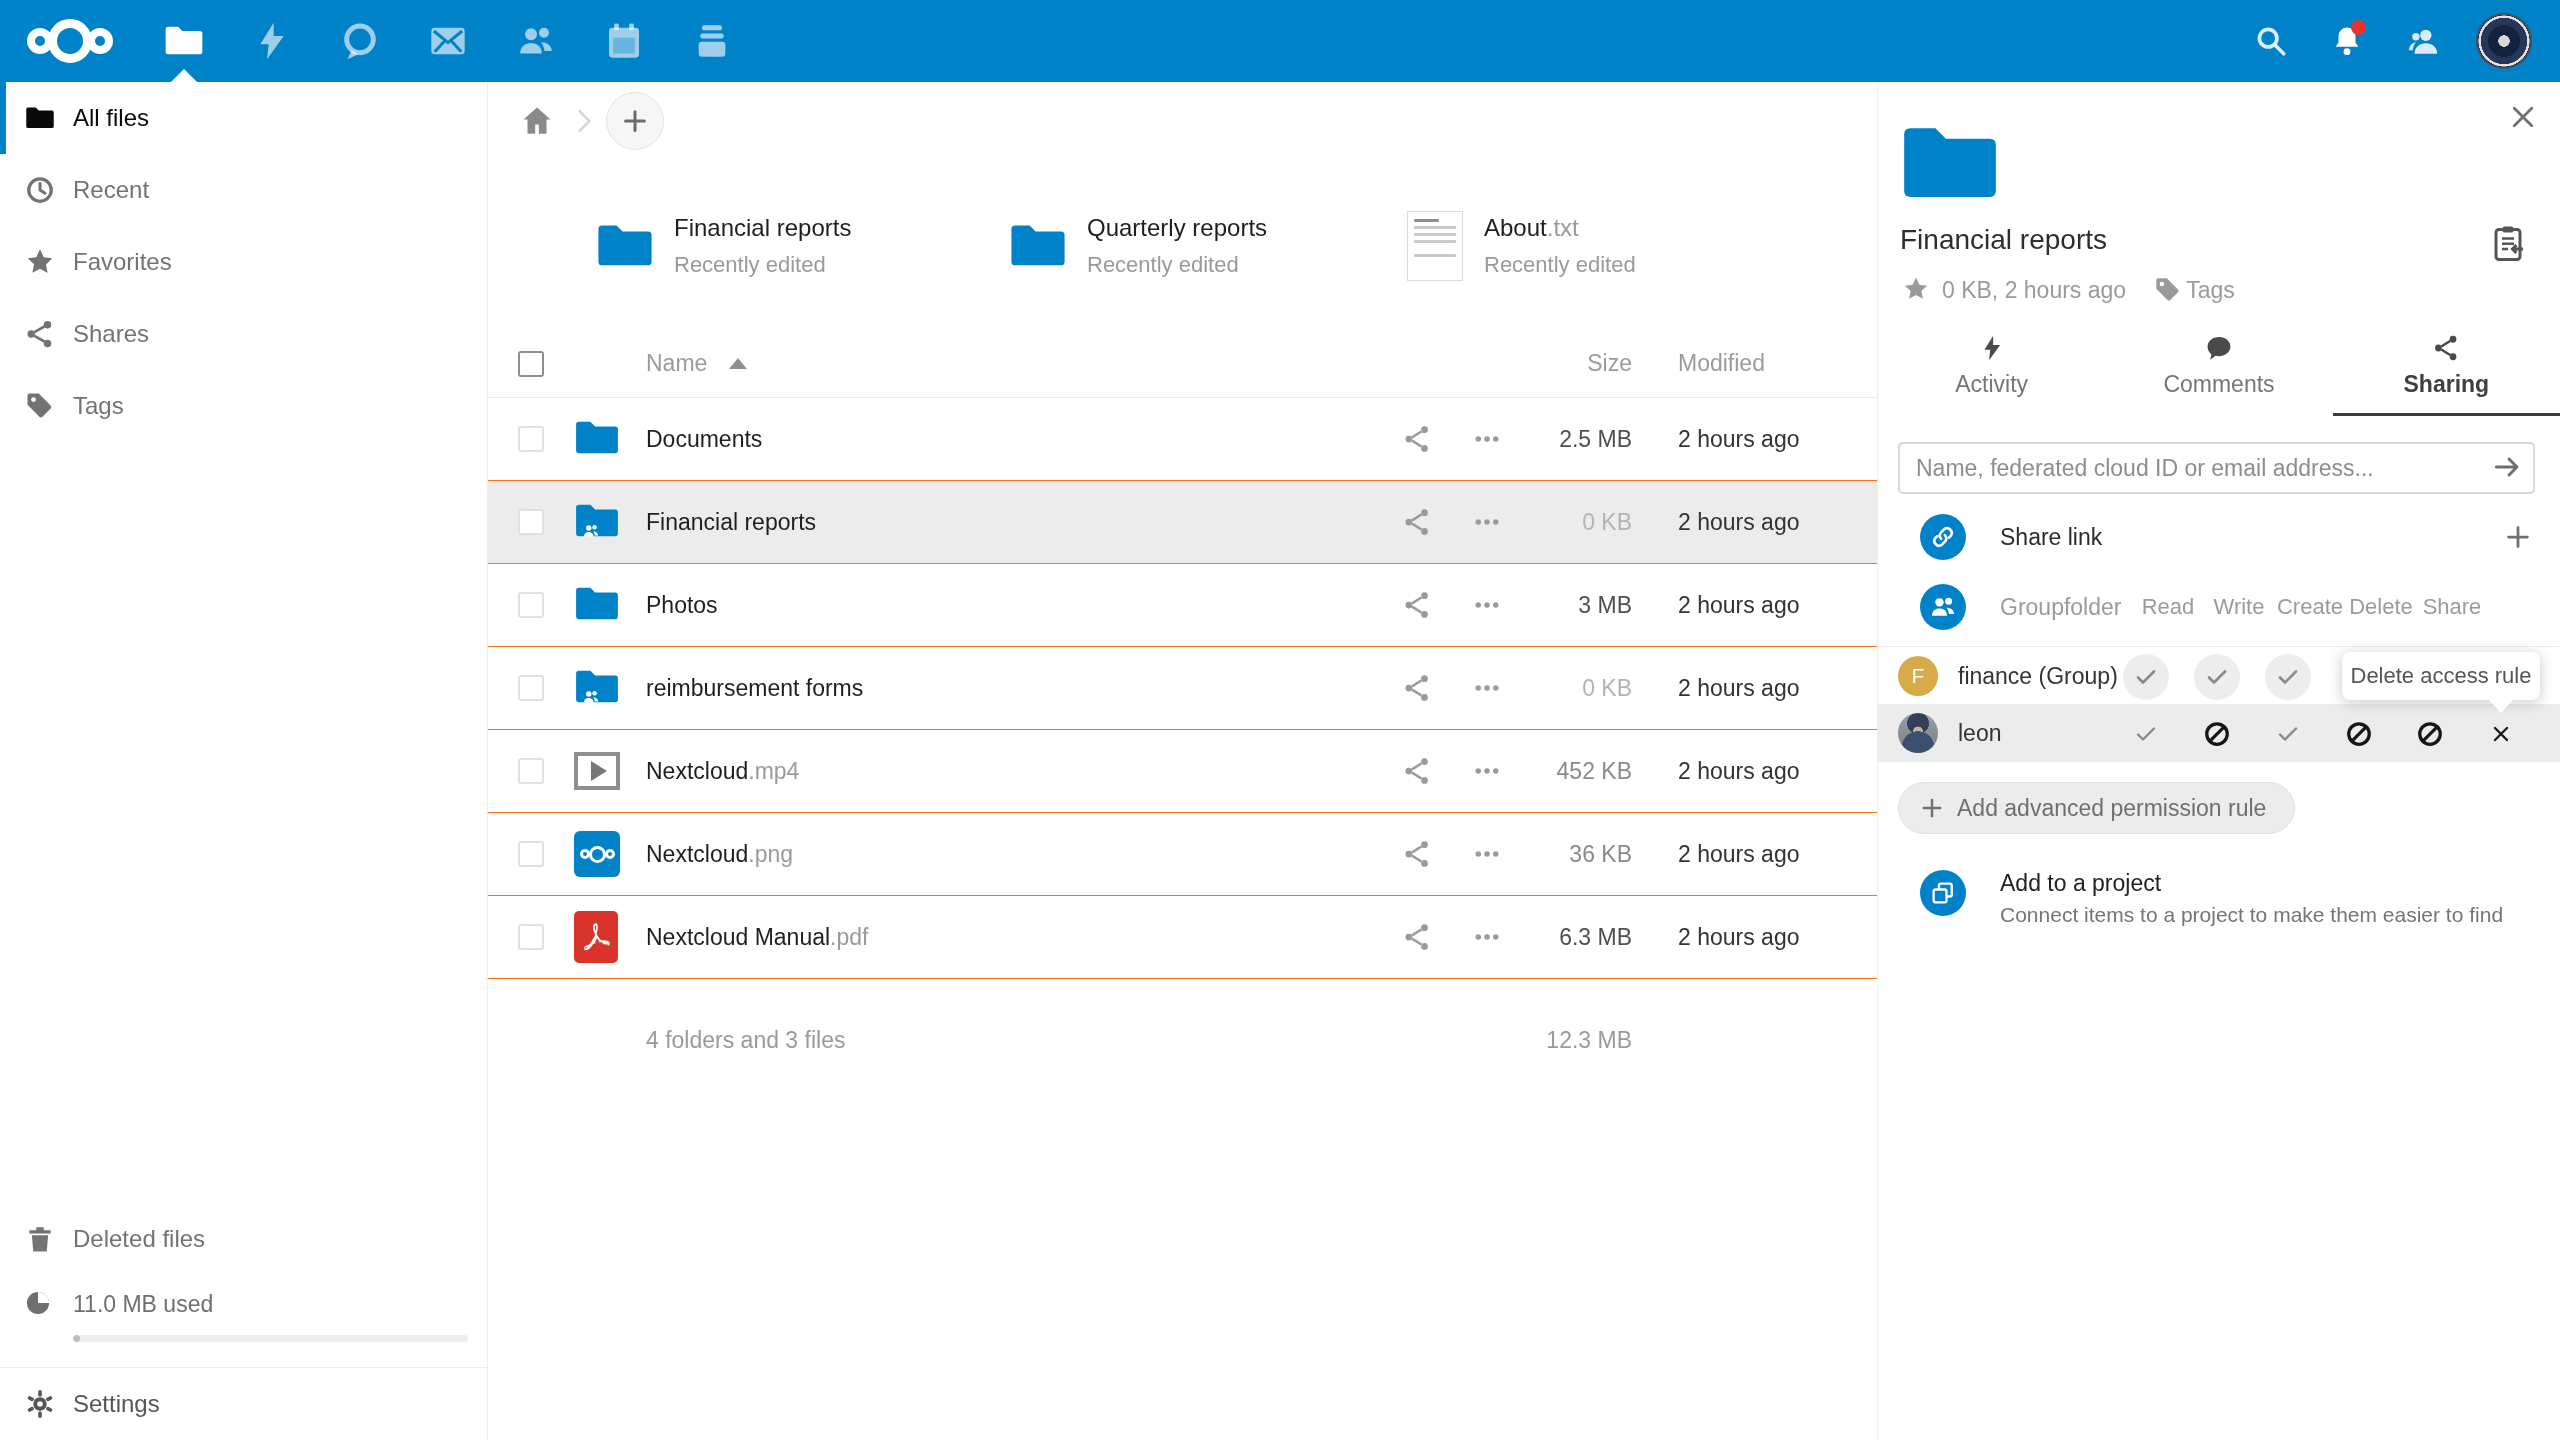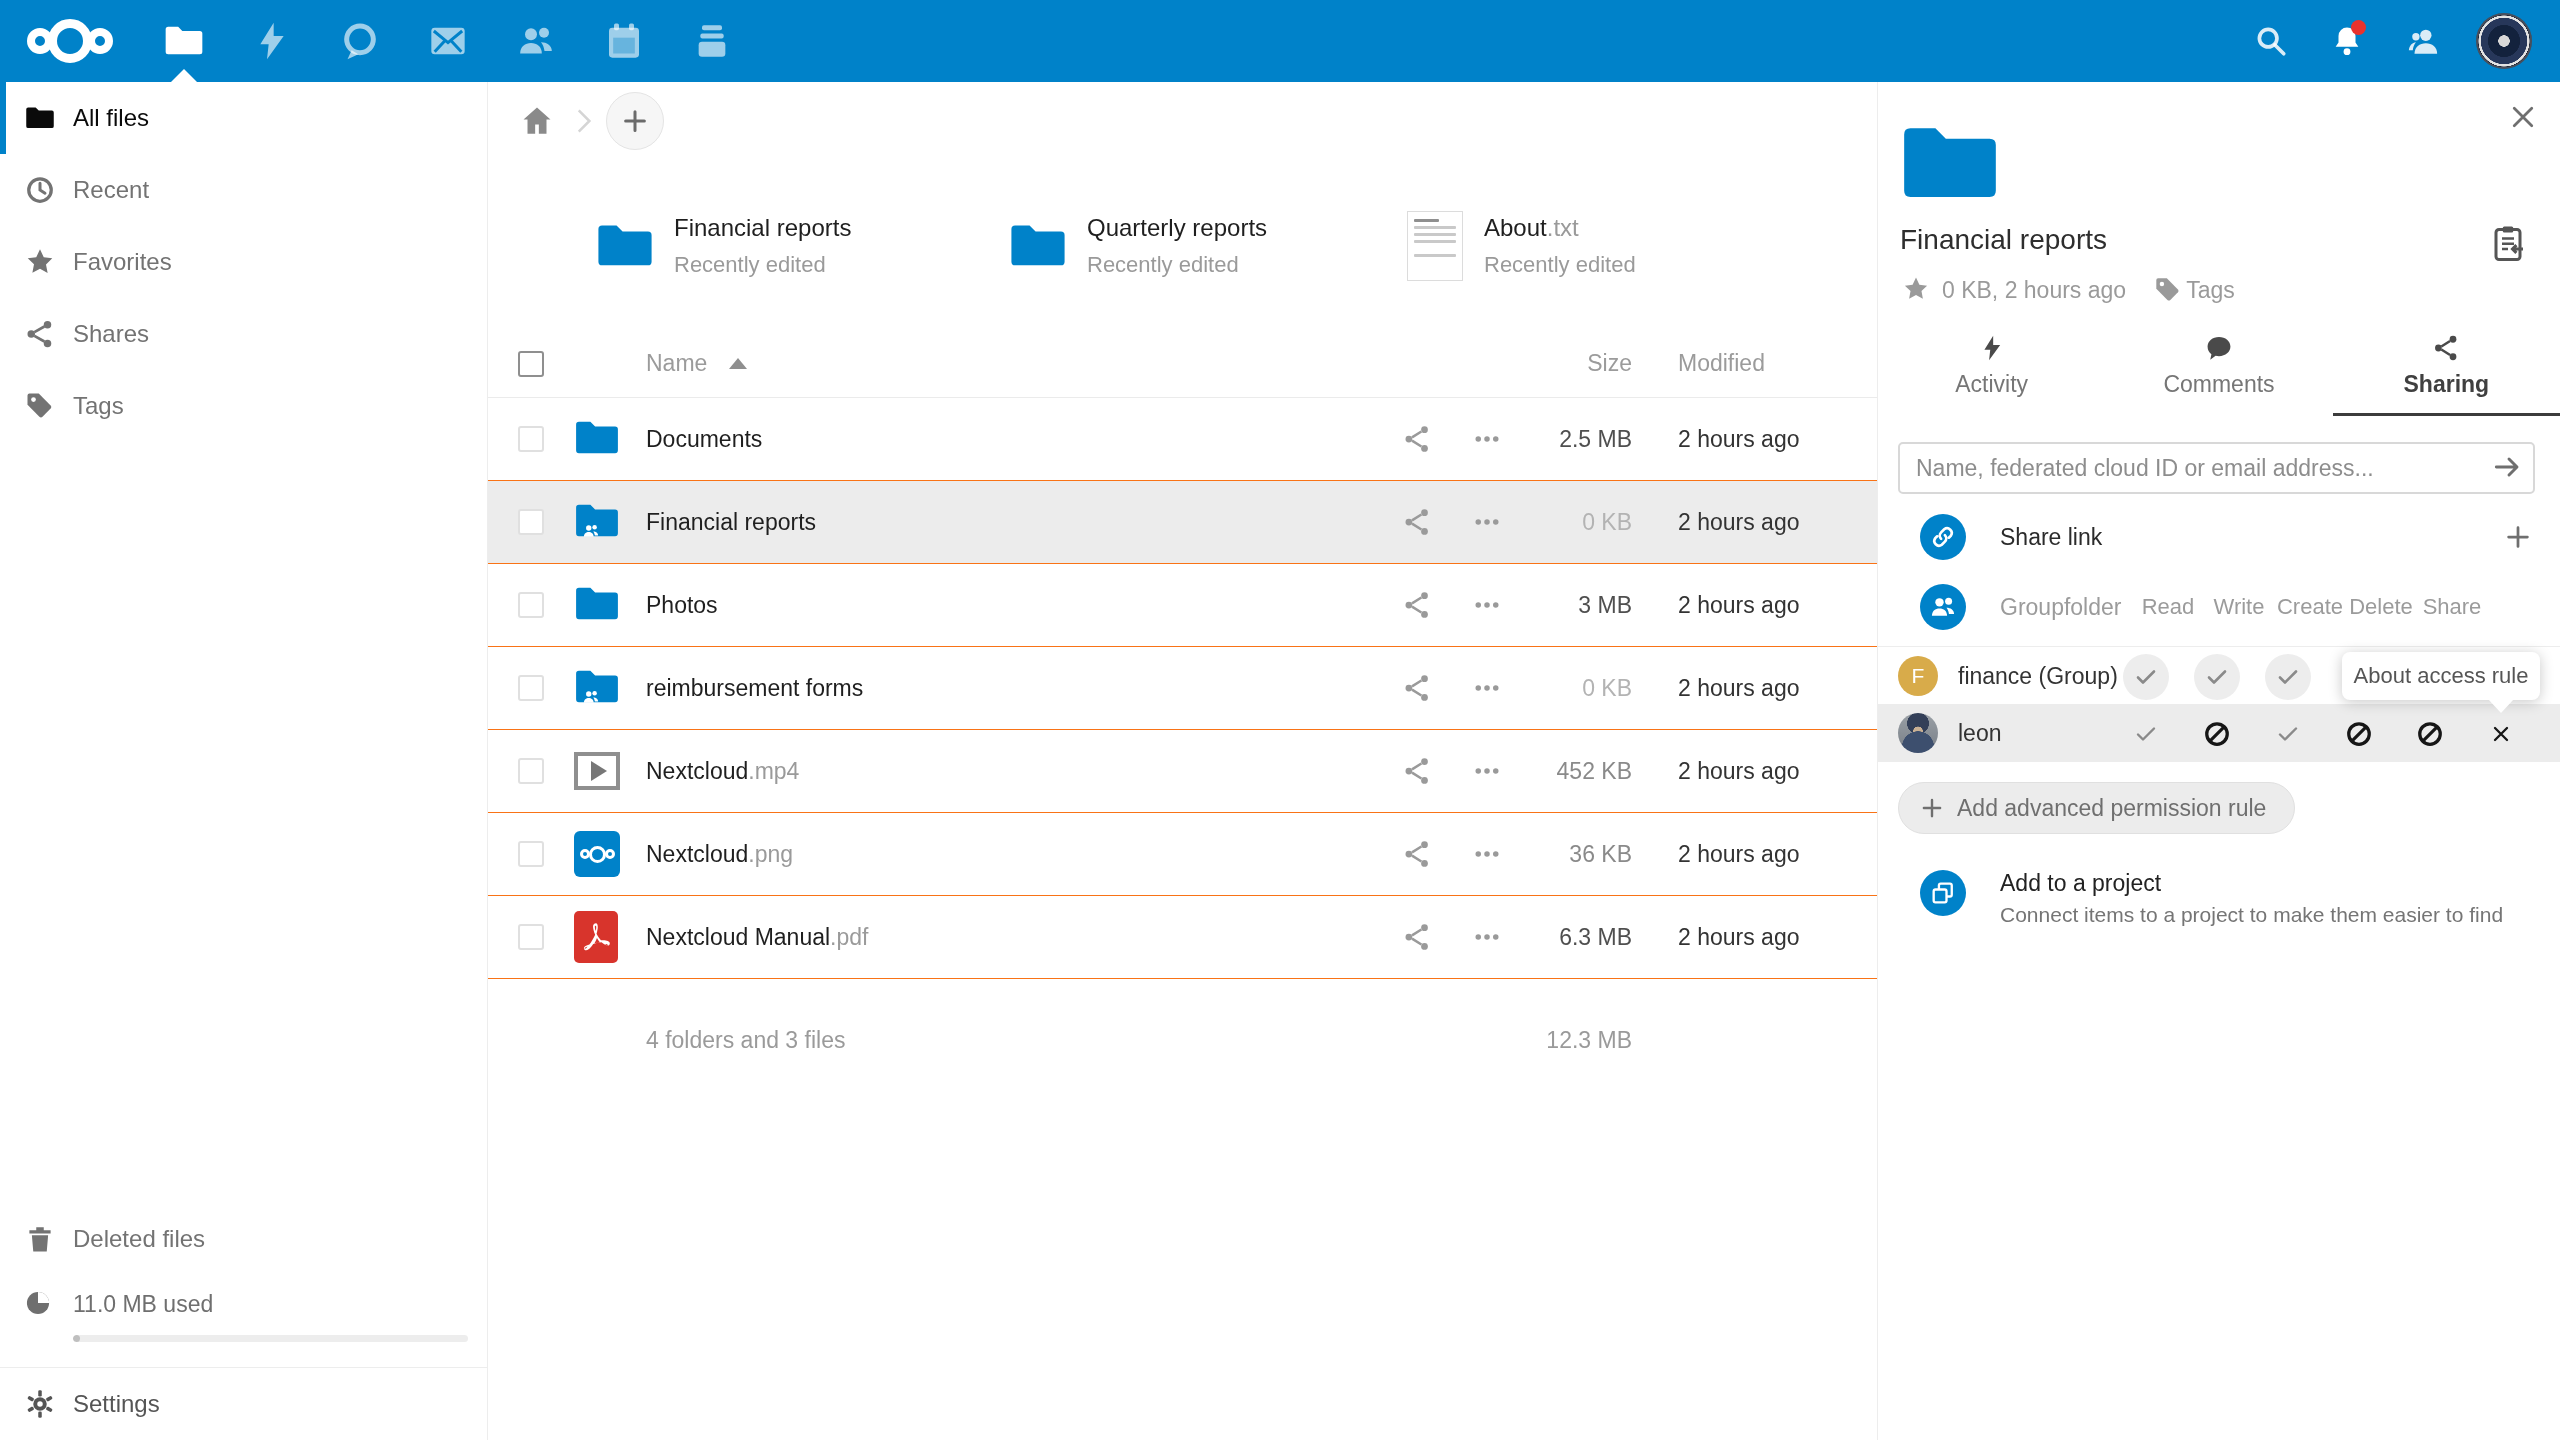--- a/index.html
+++ b/index.html
@@ -888,21 +888,21 @@
               <path d="M6.5 17.5 17.5 6.5" stroke="#161616" stroke-width="2.6"></path>
             </svg>
         </button>
         <button class="permcell" style="left:623px;">
           <svg viewBox="0 0 24 24">
               <path d="M6 6l12 12M18 6 6 18" stroke="#161616" stroke-width="2.3" stroke-linecap="round"></path>
             </svg>
         </button>
       </div>
 
-      <div class="tooltip">About access rule</div>
+      <div class="tooltip">Delete access rule</div>
 
       <button class="d-addrule">
         <svg viewBox="0 0 24 24">
             <path d="M12 4.5v15M4.5 12h15" stroke="#6f6f6f" stroke-width="2.2" stroke-linecap="round" fill="none"></path>
           </svg>
         <span>Add advanced permission rule</span>
       </button>
 
       <div class="d-row d-project">
         <span class="bluecircle">

